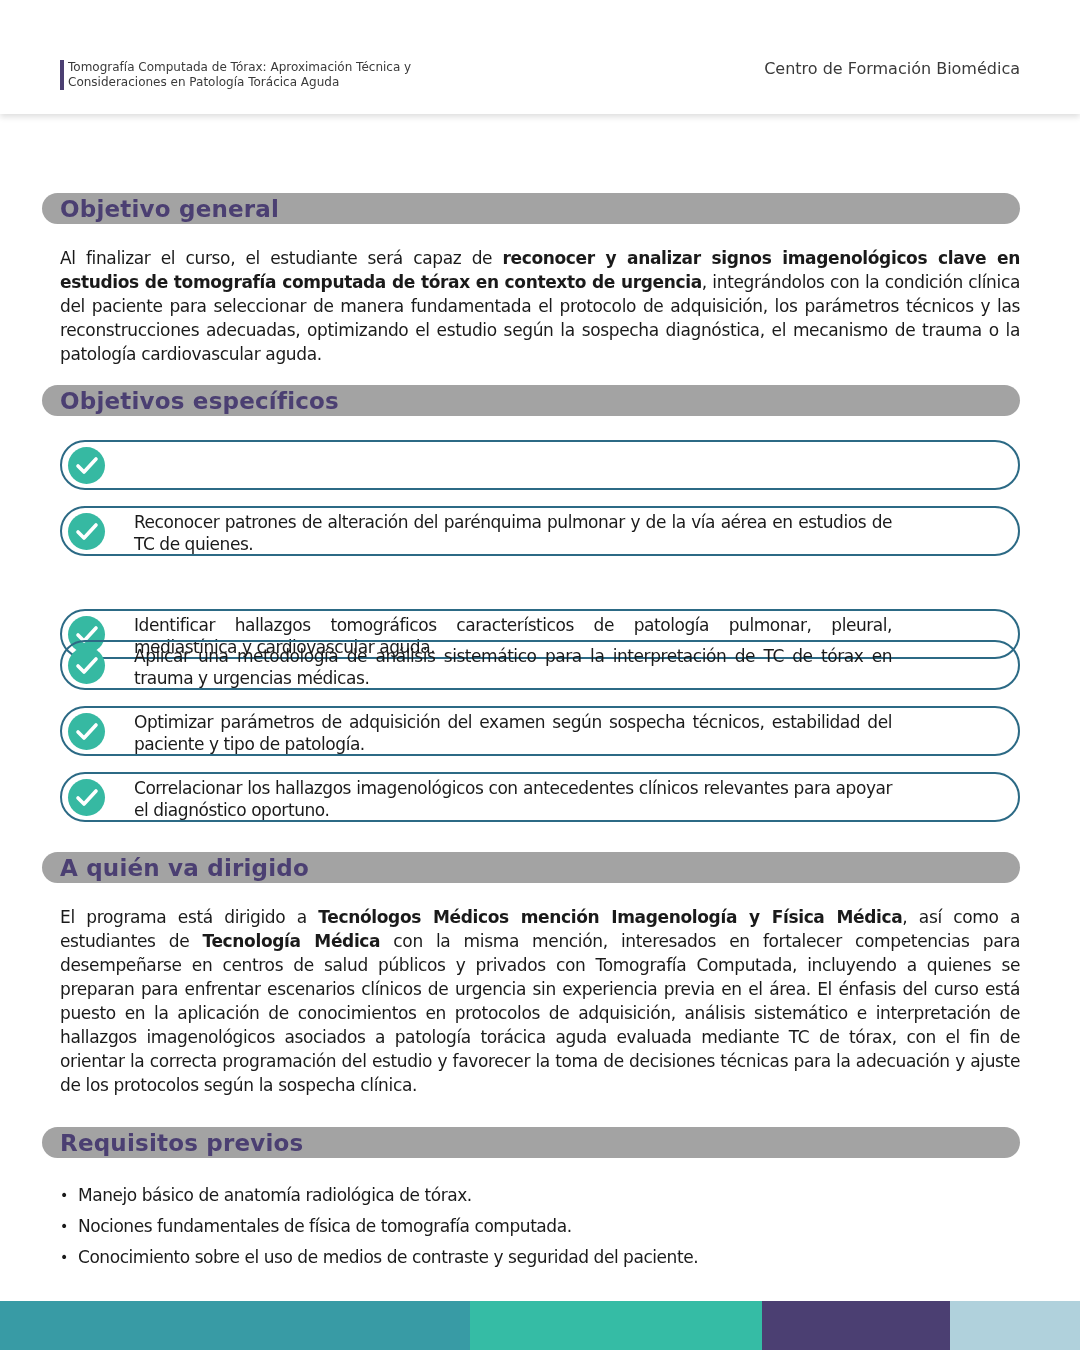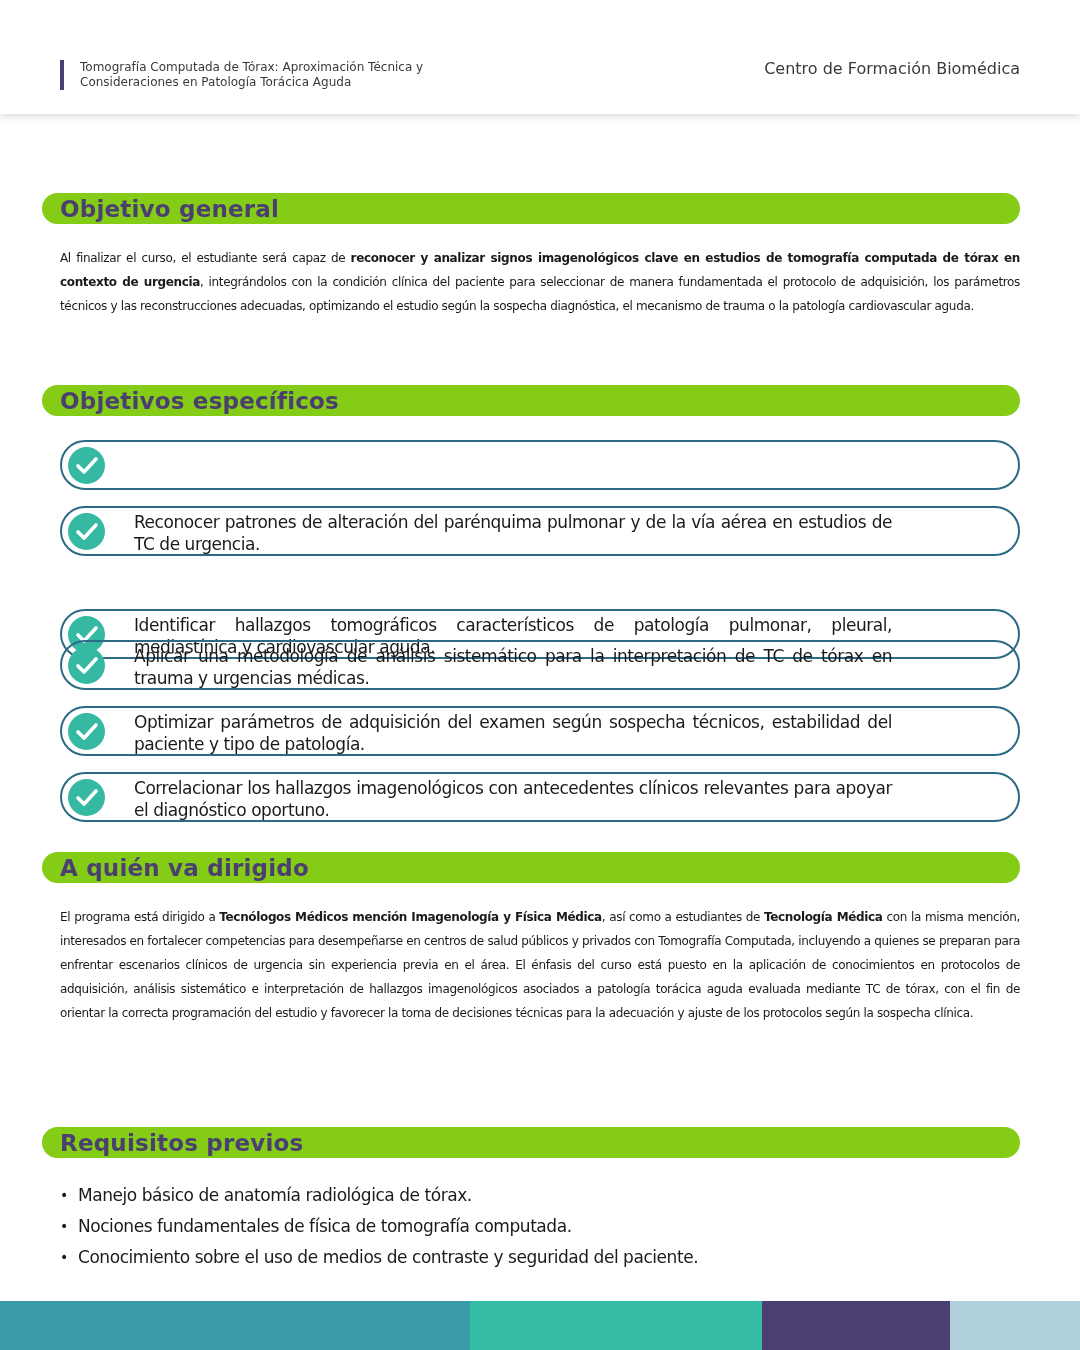--- a/index.html
+++ b/index.html
@@ -9,48 +9,48 @@
   
   .header {
     position: absolute; left: 0; top: 0; width: 1080px; height: 114px;
     background: #ffffff;
     box-shadow: 0 3px 6px rgba(0,0,0,0.13);
     z-index: 2;
   }
   .header-title {
     position: absolute; left: 60px; top: 60px;
     border-left: 4px solid #4b3f72;
-    padding-left: 16px;
+    padding-left: 4px;
     font-family: "DejaVu Sans", sans-serif;
     font-size: 12px; line-height: 15px; color: #3a3a3a;
     width: 420px;
   }
   .header-org {
     position: absolute; right: 60px; top: 61px;
     font-family: "DejaVu Sans", sans-serif;
     font-size: 16px; line-height: 15px; color: #3a3a3a;
   }
 
   
   .section-head {
     position: absolute; left: 42px; width: 978px; height: 31px;
-    background: #84cc16;
+    background: #a3a3a3;
     border-radius: 16px;
   }
   .section-head span {
     position: absolute; left: 18px; top: 1px;
     font-family: "DejaVu Sans", sans-serif; font-weight: bold;
     font-size: 23px; line-height: 30px; color: #4b3f72;
     letter-spacing: 0.2px;
   }
 
   .para {
     position: absolute; left: 60px; width: 960px;
     font-family: "DejaVu Sans", sans-serif;
-    font-size: 12px; line-height: 24px;
+    font-size: 17px; line-height: 24px;
     text-align: justify; color: #1a1a1a;
     letter-spacing: -0.35px;
   }
   .para b { font-weight: bold; }
 
   
   .pill {
     position: absolute; left: 60px; width: 960px; height: 50px;
     border: 2px solid #2c6a85;
     border-radius: 25px;
@@ -109,21 +109,21 @@
       </svg>
   </div>
 </div>
 
 <div class="pill" style="top:506px;">
   <div class="check">
     <svg width="37" height="37" viewBox="0 0 37 37">
         <path d="M10 19 L16 25 L28 12" fill="none" stroke="#ffffff" stroke-width="3.6" stroke-linecap="round" stroke-linejoin="round"></path>
       </svg>
   </div>
-  <div class="pill-text">Reconocer patrones de alteración del parénquima pulmonar y de la vía aérea en estudios de TC de urgencia.</div>
+  <div class="pill-text">Reconocer patrones de alteración del parénquima pulmonar y de la vía aérea en estudios de TC de quienes.</div>
 </div>
 
 <div class="pill" style="top:574px;margin-top:35px;">
   <div class="check">
     <svg width="37" height="37" viewBox="0 0 37 37">
         <path d="M10 19 L16 25 L28 12" fill="none" stroke="#ffffff" stroke-width="3.6" stroke-linecap="round" stroke-linejoin="round"></path>
       </svg>
   </div>
   <div class="pill-text">Identificar hallazgos tomográficos característicos de patología pulmonar, pleural, mediastínica y cardiovascular aguda.</div>
 </div>

